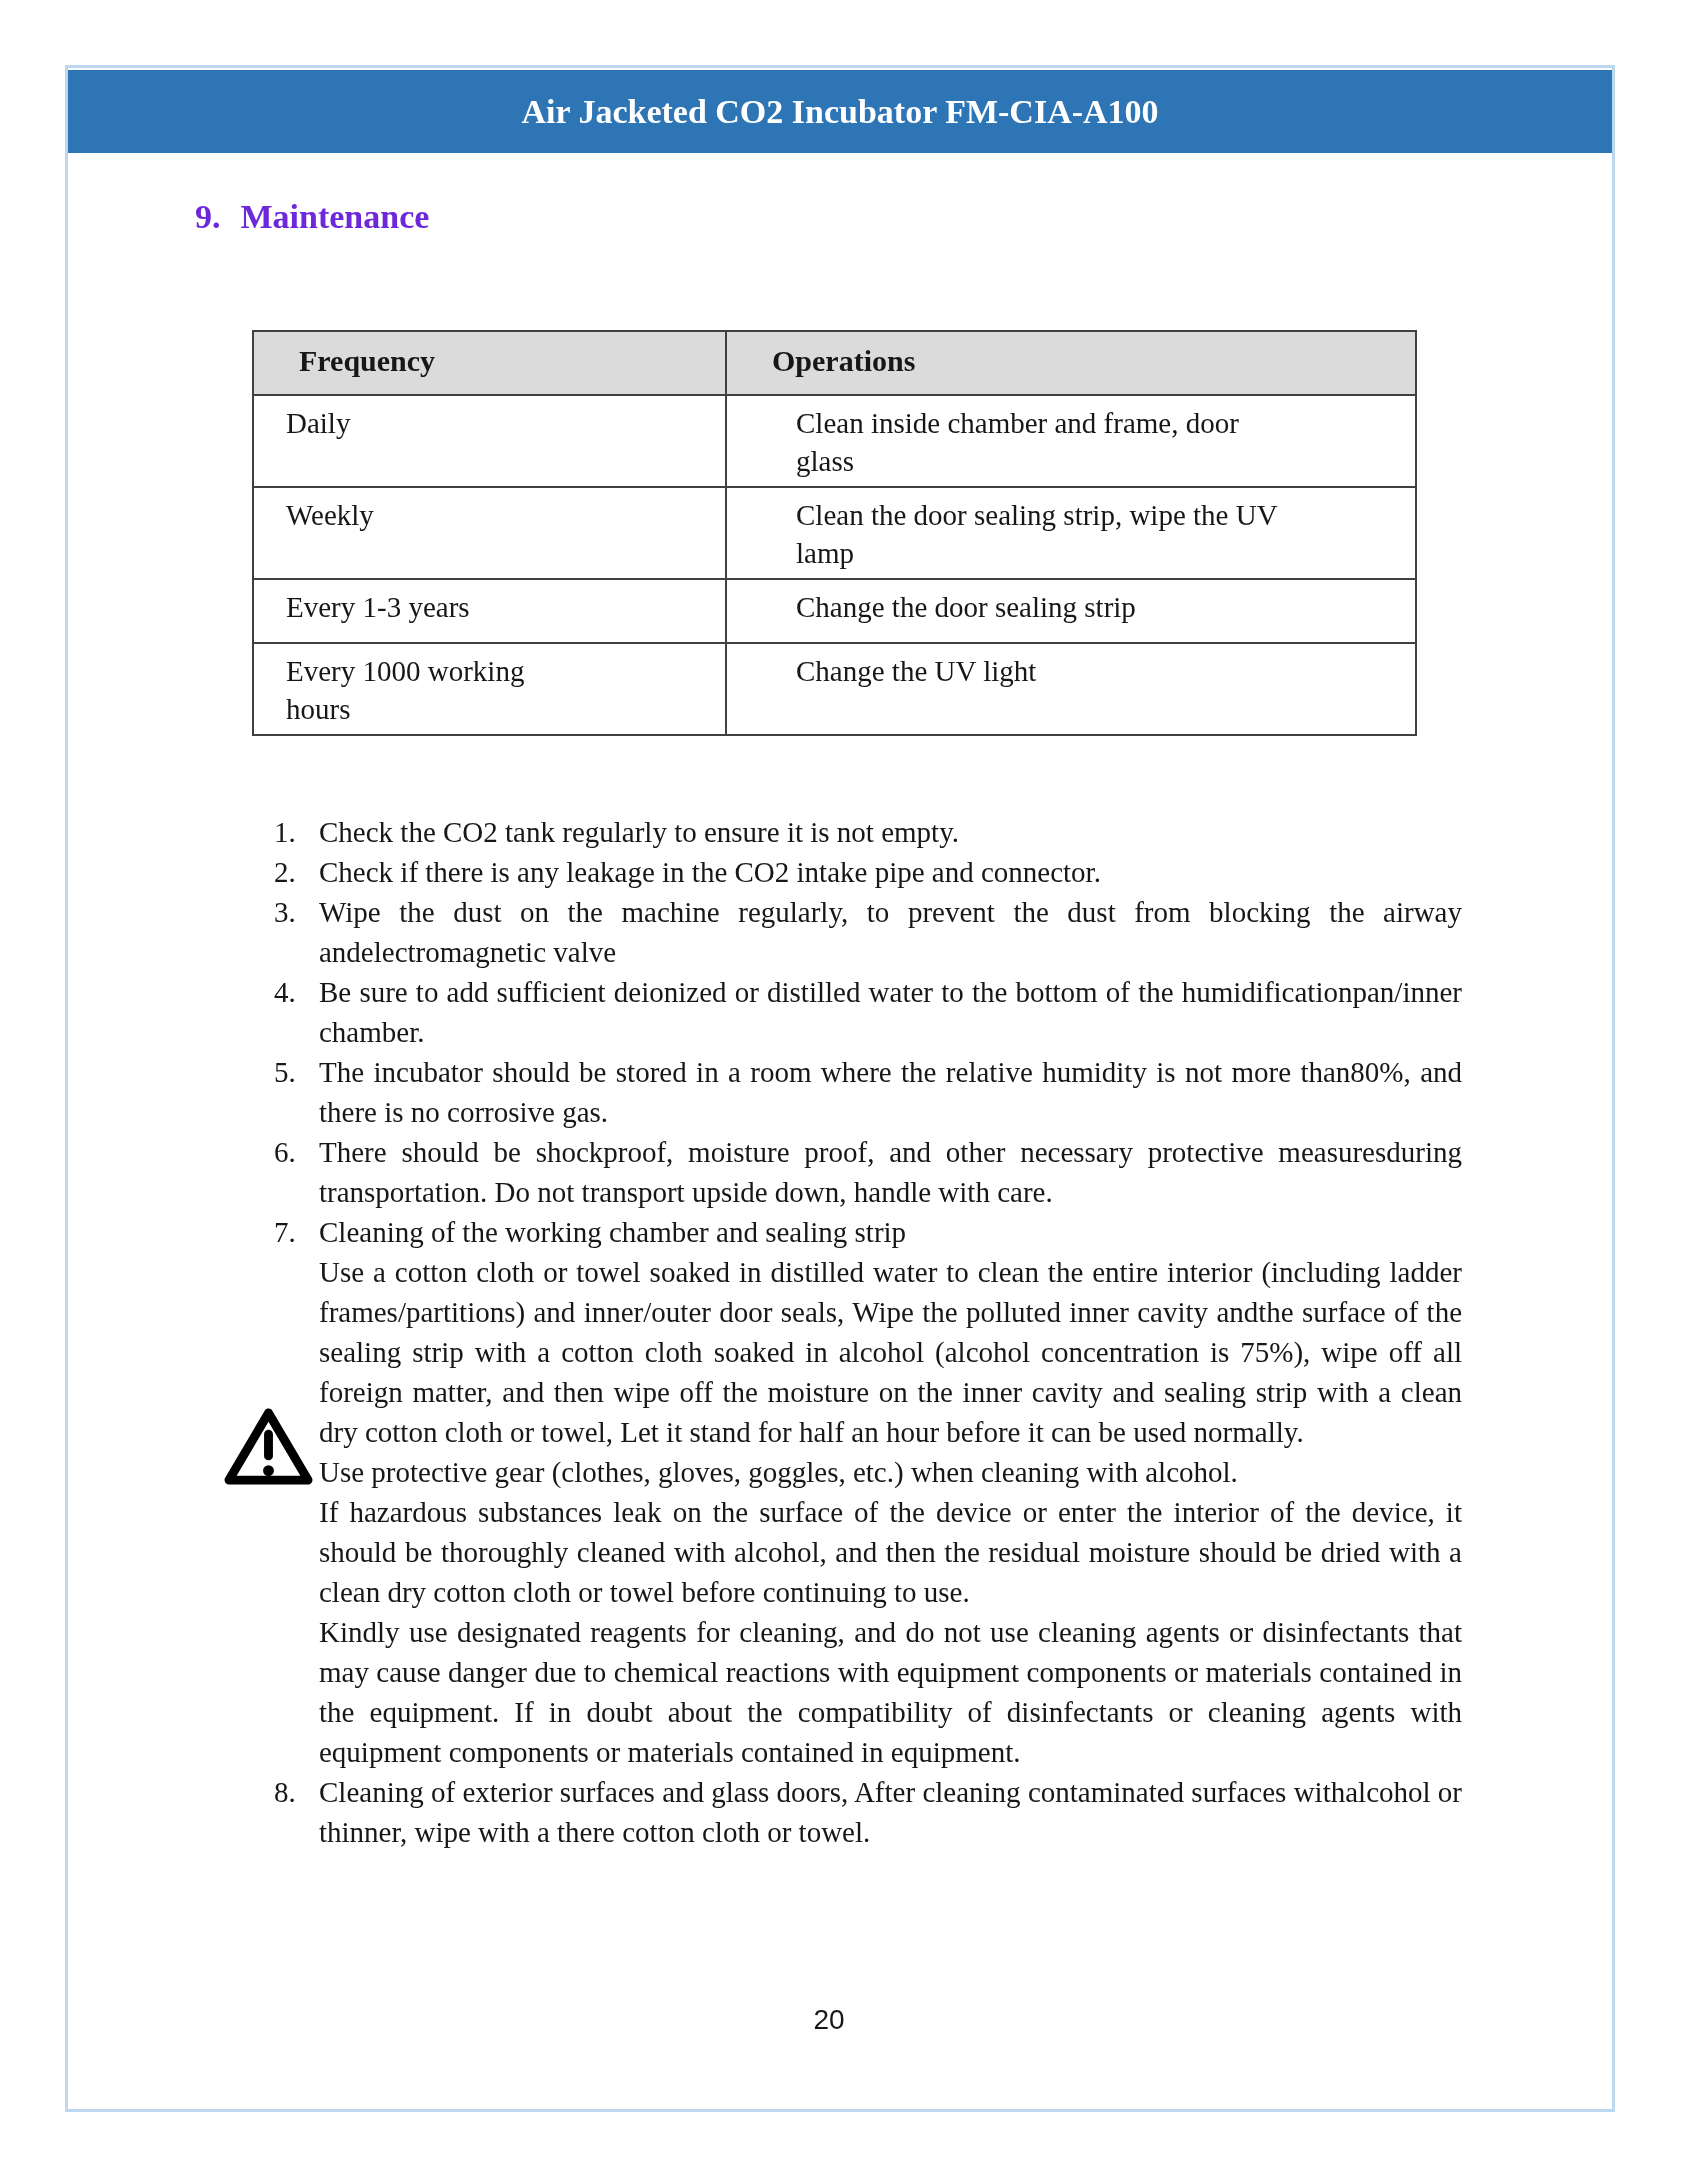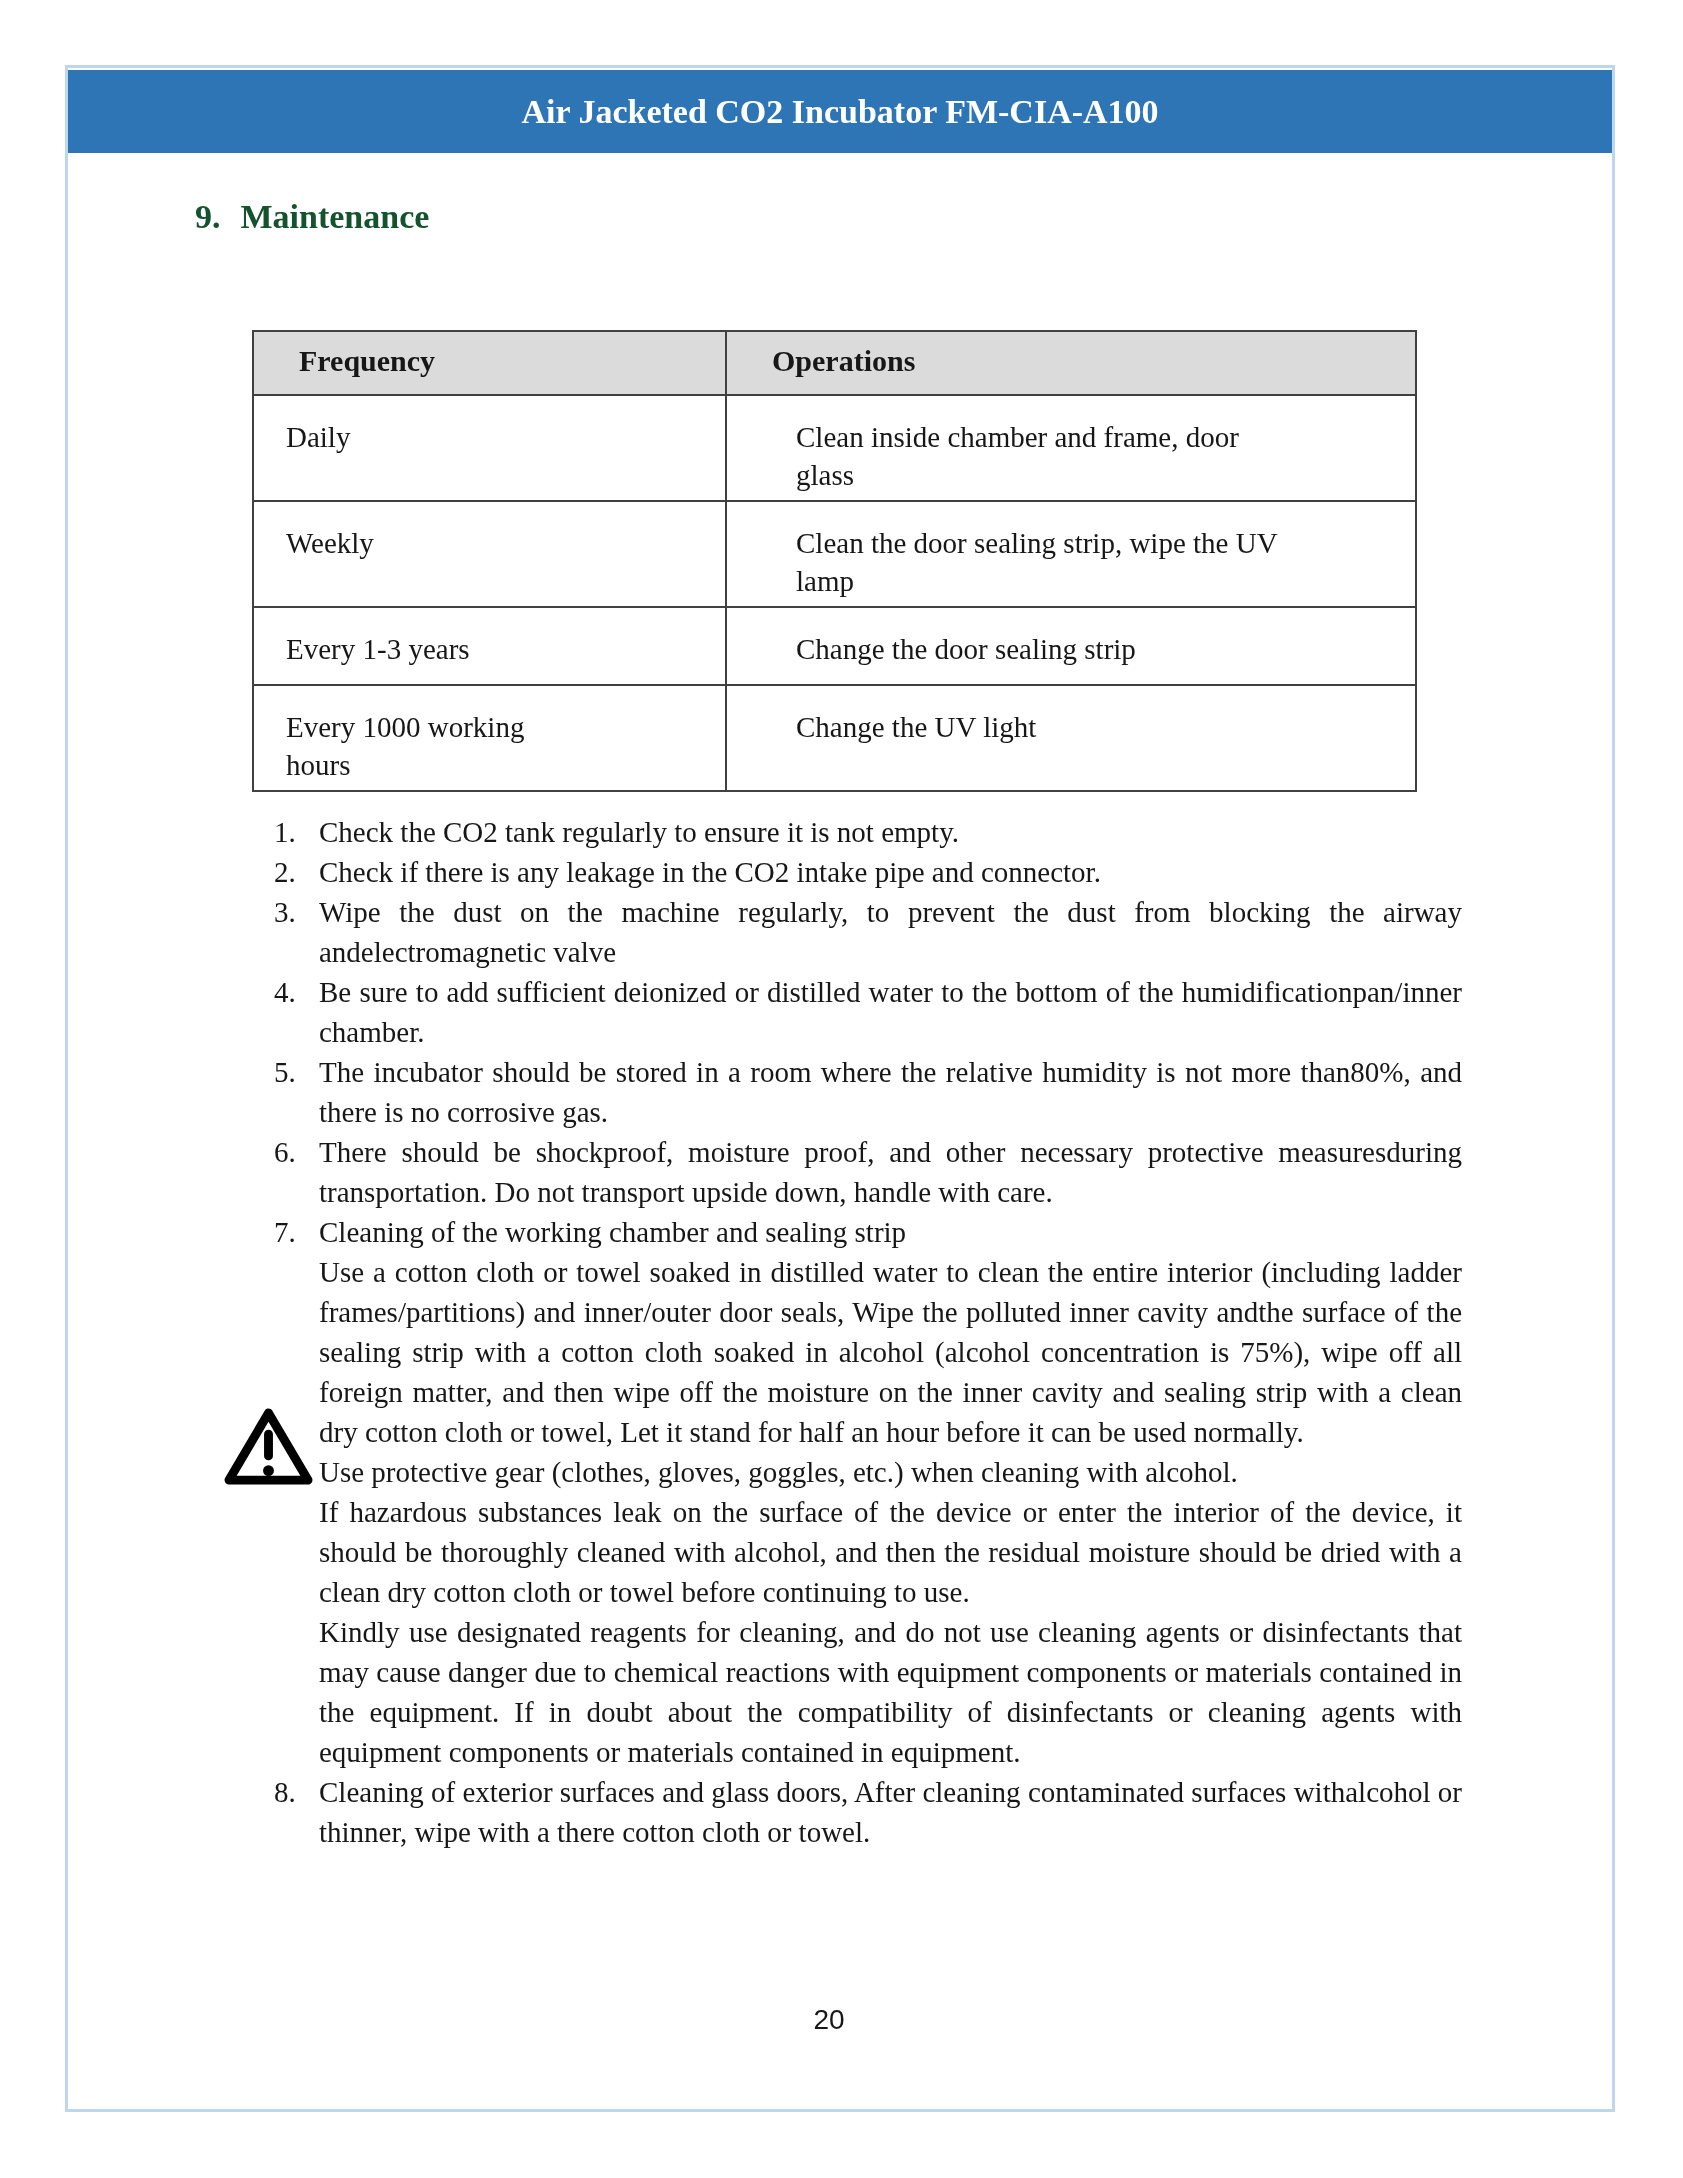--- a/index.html
+++ b/index.html
@@ -12,37 +12,37 @@
     border:3px solid #BDD7EE;background:#ffffff;
   }
   .header-bar{
     position:absolute;left:0;top:2px;right:0;height:83px;background:#2E75B6;
   }
   .header-title{
     width:100%;height:83px;line-height:83px;text-align:center;
     color:#ffffff;font-size:34px;font-weight:bold;
   }
   .section-heading{
-    position:absolute;left:195px;top:198px;color:#14532d;
+    position:absolute;left:195px;top:198px;color:#6d28d9;
     font-size:34px;font-weight:bold;
   }
   .section-heading .sec-num{margin-right:20px;}
   .maintenance-table{
     position:absolute;left:252px;top:330px;width:1163px;
     border-collapse:collapse;font-size:29px;table-layout:fixed;
   }
   .maintenance-table th,.maintenance-table td{
     border:2px solid #404040;vertical-align:top;line-height:38px;
     white-space:pre-line;overflow:hidden;
   }
   .maintenance-table th{
     background:#DBDBDB;text-align:left;font-weight:bold;font-size:30px;
     padding:10px 20px 8px 32px;
   }
-  .maintenance-table td{padding:22px 20px 6px 32px;}
+  .maintenance-table td{padding:8px 20px 6px 32px;}
   .maintenance-table th.col-ops,.maintenance-table td.col-ops{padding-left:69px;}
   .maintenance-table tr:nth-child(1) th{height:44px;padding-left:45px;}
   .maintenance-table tbody tr:nth-child(1) td{height:61px;}
   .maintenance-table tbody tr:nth-child(2) td{height:63px;}
   .maintenance-table tbody tr:nth-child(3) td{height:48px;}
   .maintenance-table tbody tr:nth-child(4) td{height:63px;}
   .maintenance-table tbody tr:nth-child(5) td{height:46px;}
   .list-block{
     position:absolute;left:274px;top:812px;width:1198px;
     font-size:29px;line-height:40px;

